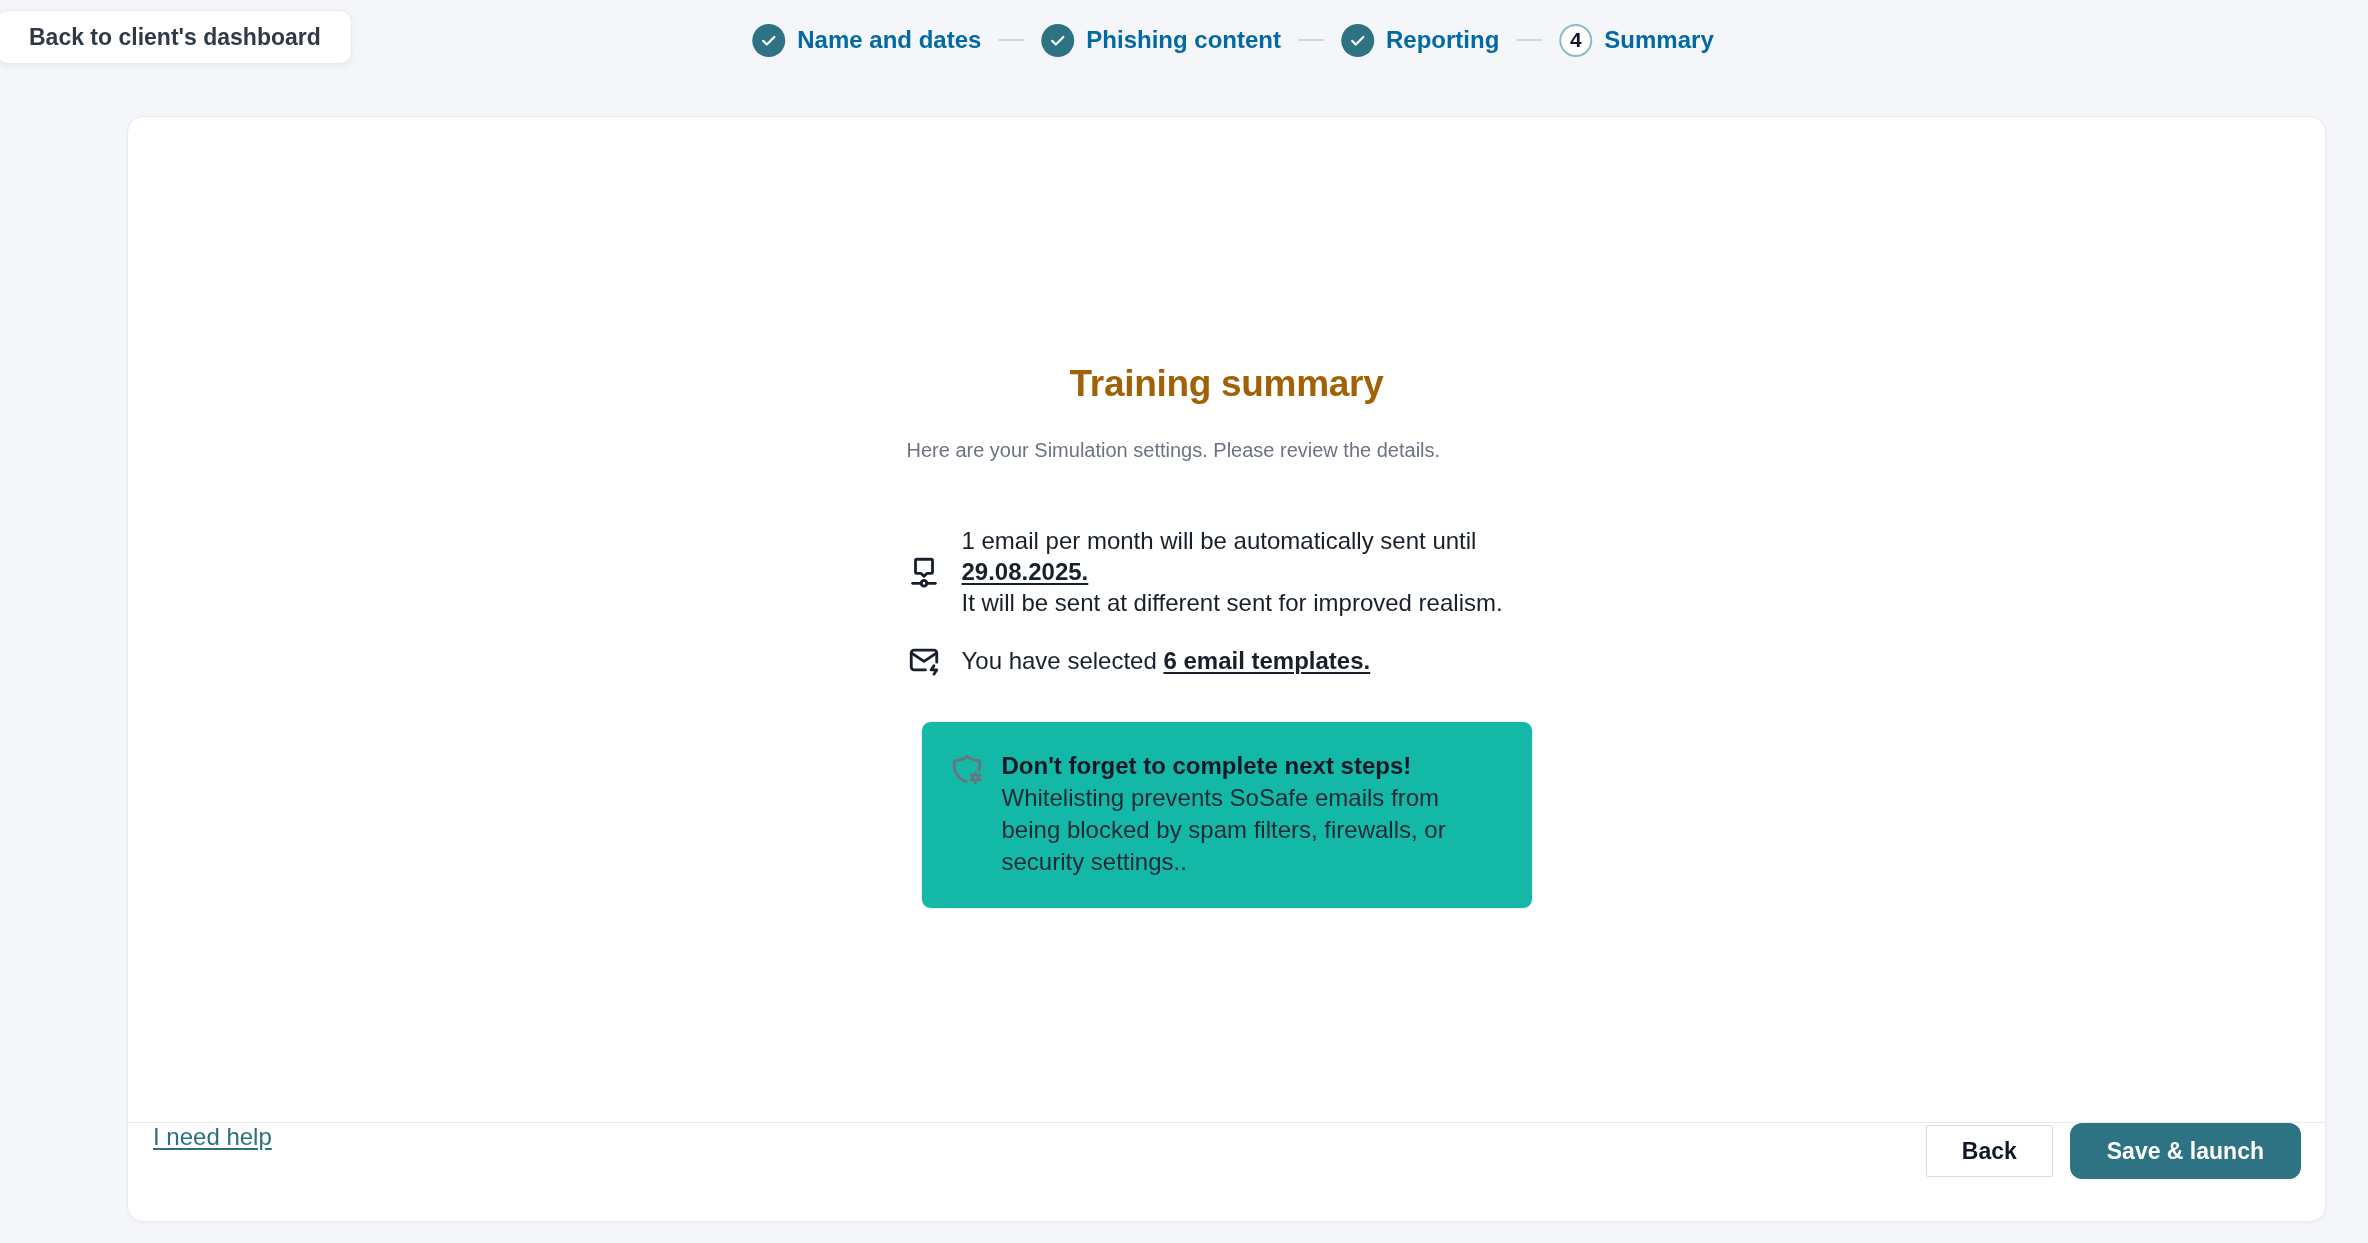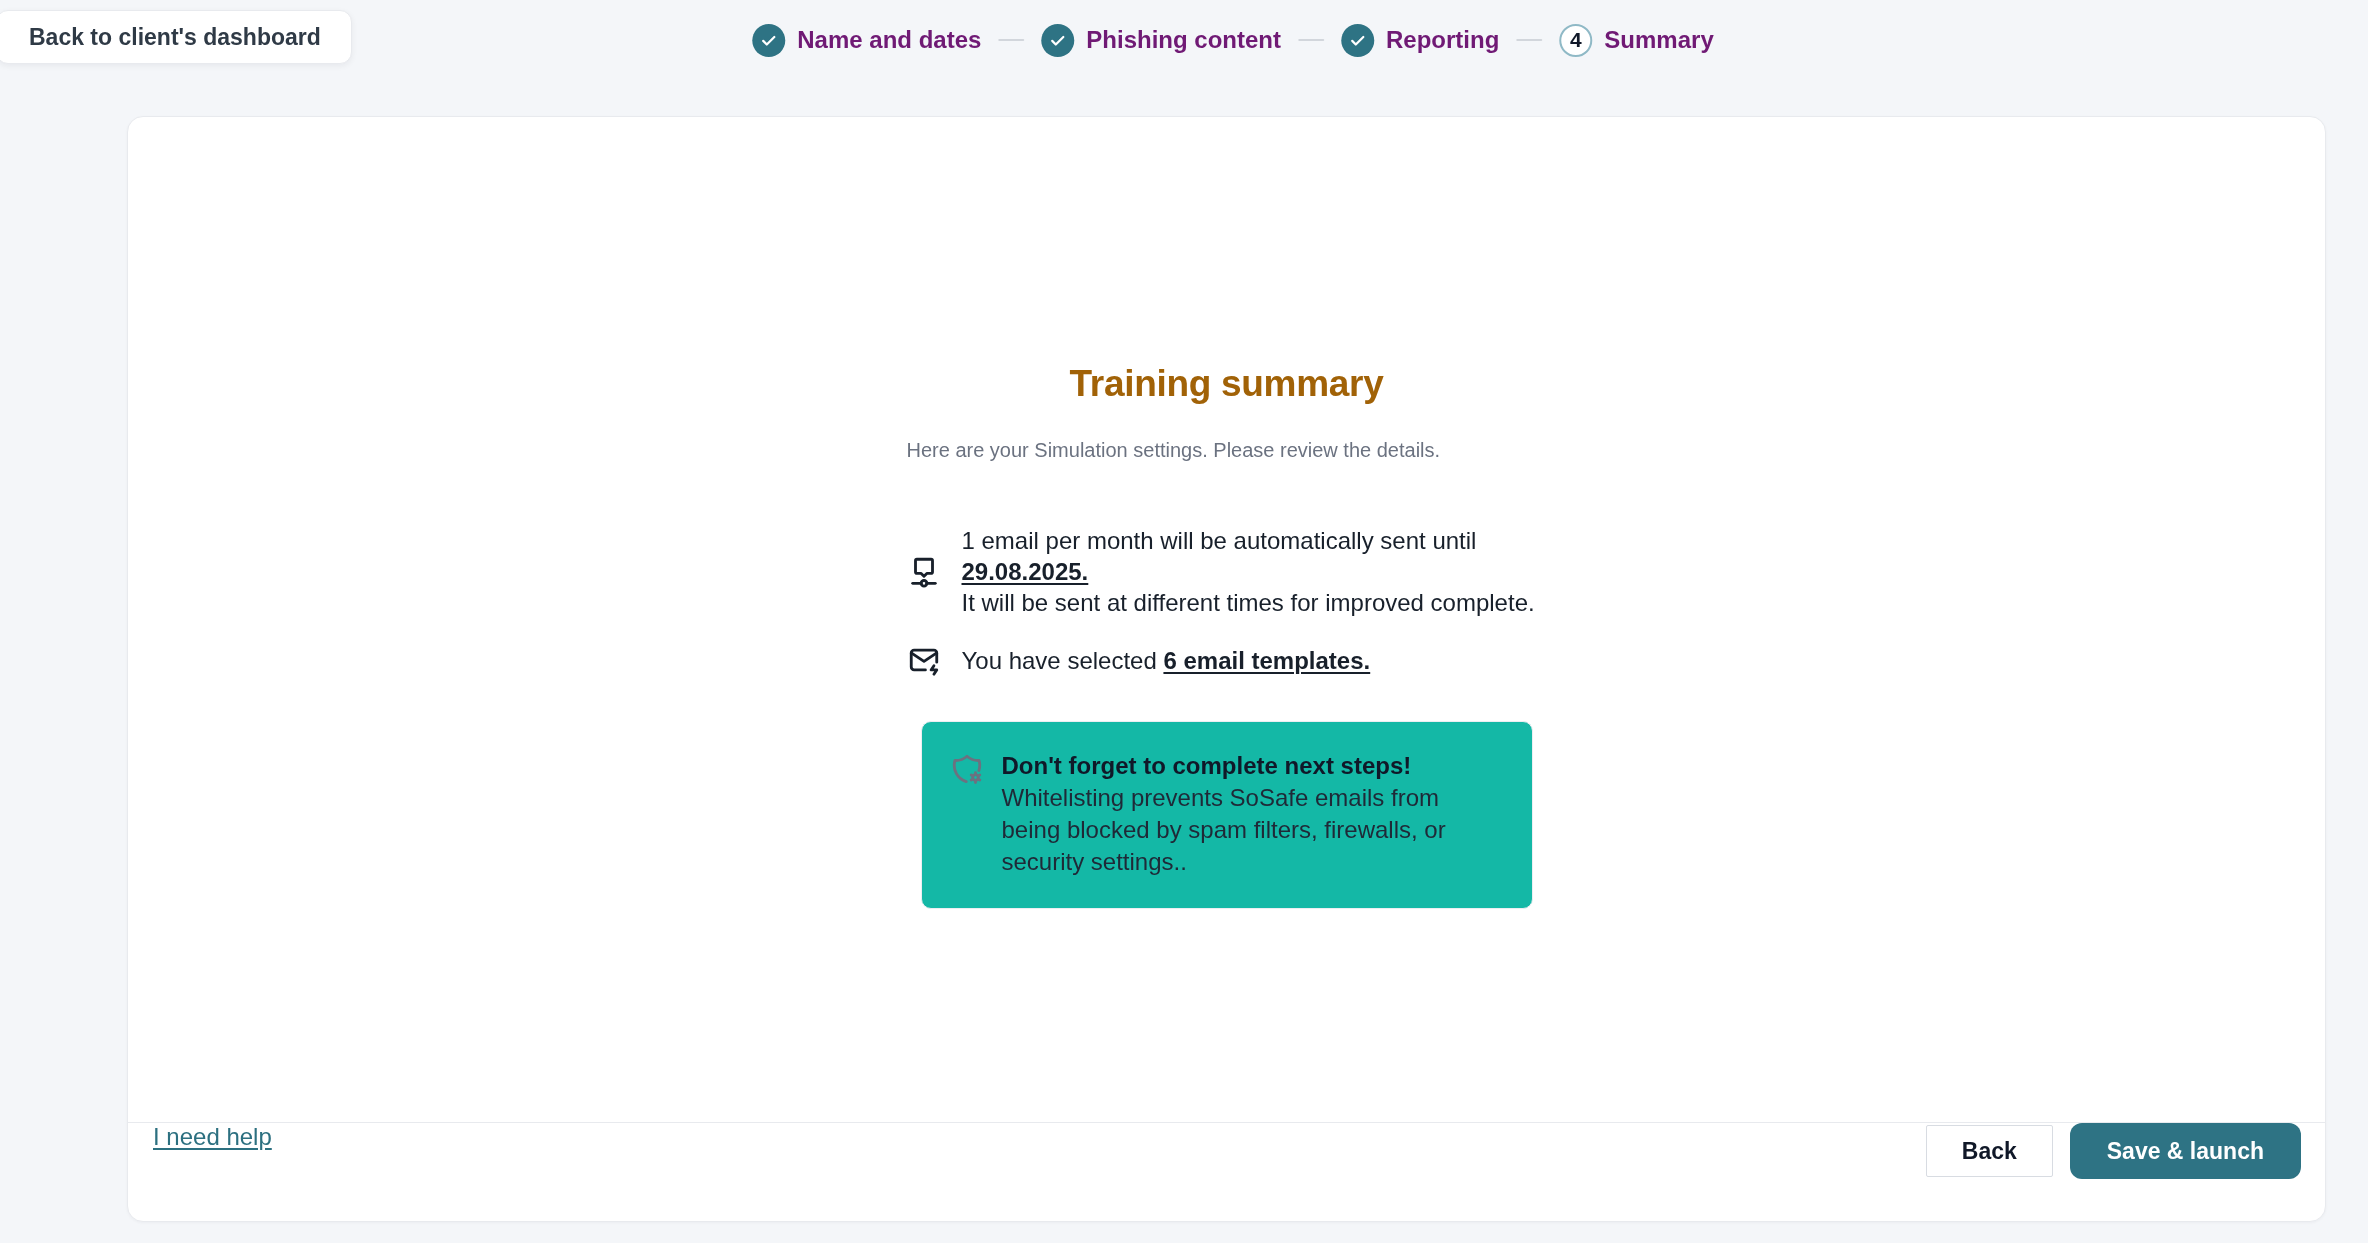--- a/index.html
+++ b/index.html
@@ -25,21 +25,21 @@
     font-size:23px; font-weight:600; color:#2f3a46;
     cursor:pointer;
   }
   .stepper {
     position:absolute; top:0; height:80px;
     left:50%; transform:translateX(calc(-50% + 49px));
     display:flex; align-items:center; gap:17px;
     white-space:nowrap;
   }
   .step { display:flex; align-items:center; gap:12px; cursor:pointer; }
-  .step-label { font-size:24px; font-weight:600; color:#701a75; }
+  .step-label { font-size:24px; font-weight:600; color:#0369a1; }
   .step-circle {
     width:33px; height:33px; border-radius:50%;
     background:#2e7384;
     display:flex; align-items:center; justify-content:center;
     flex:none;
   }
   .step-circle svg { width:19px; height:19px; }
   .step-circle.current {
     background:#ffffff;
     border:2px solid #8fb9c6;
@@ -172,21 +172,21 @@
 
       <li class="summary-item">
         <span class="li-icon">
           <svg viewBox="0 0 24 24" fill="none" stroke="currentColor" stroke-width="2" stroke-linecap="round" stroke-linejoin="round">
             <path d="M10 20a2 2 0 1 0 4 0a2 2 0 1 0 -4 0"></path>
             <path d="M10 20h-6"></path>
               <path d="M14 20h6"></path>
             <path d="M12 15l-2 -2h-3a1 1 0 0 1 -1 -1v-8a1 1 0 0 1 1 -1h10a1 1 0 0 1 1 1v8a1 1 0 0 1 -1 1h-3l-2 2z"></path>
           </svg>
         </span>
-        <p class="li-text"><span>1 email per month will be automatically sent until </span><strong class="em">29.08.2025.</strong><span class="line2">It will be sent at different times for improved complete.</span></p>
+        <p class="li-text"><span>1 email per month will be automatically sent until </span><strong class="em">29.08.2025.</strong><span class="line2">It will be sent at different sent for improved realism.</span></p>
       </li>
 
       <li class="summary-item">
         <span class="li-icon">
           <svg viewBox="0 0 24 24" fill="none" stroke="currentColor" stroke-width="2" stroke-linecap="round" stroke-linejoin="round">
             <path d="M13 19h-8a2 2 0 0 1 -2 -2v-10a2 2 0 0 1 2 -2h14a2 2 0 0 1 2 2v6.5"></path>
             <path d="M3 7l9 6l9 -6"></path>
               <path d="M19 16l-2 3h4l-2 3"></path>
           </svg>
         </span>

